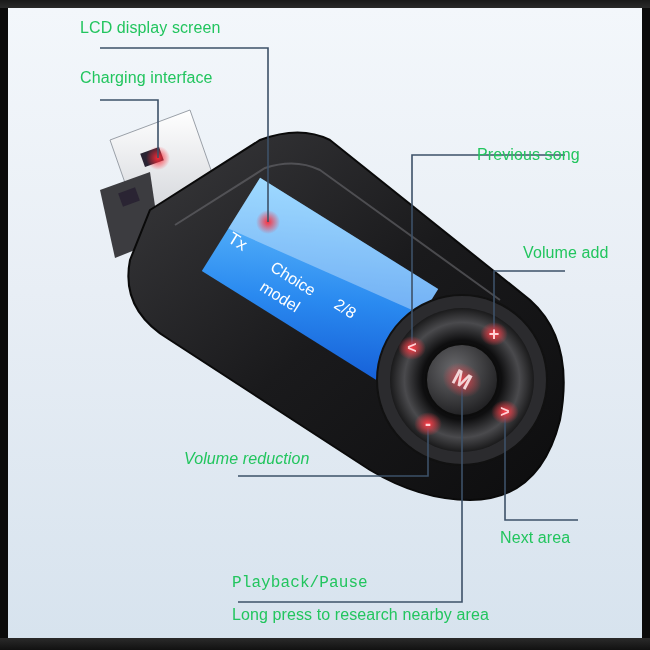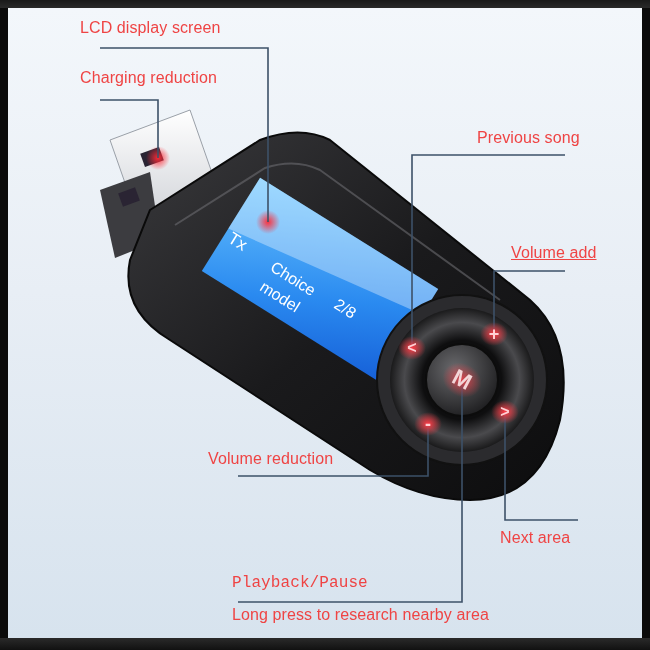--- a/index.html
+++ b/index.html
@@ -1,21 +1,21 @@
 <!DOCTYPE html>
 <html><head>
 <meta charset="utf-8">
 <style>
   html, body { margin:0; padding:0; }
   body { width:650px; height:650px; background:#0b0b0b; position:relative; overflow:hidden; font-family:"Liberation Sans", sans-serif; }
   .panel { position:absolute; left:8px; top:8px; width:634px; height:630px;
     background:linear-gradient(180deg,#f3f7fb 0%,#e8eef5 45%,#d7e3ee 100%); }
   .topbar { position:absolute; left:0; top:0; width:650px; height:8px; background:linear-gradient(#1a1a1a,#2a2a2a); }
   .botbar { position:absolute; left:0; top:638px; width:650px; height:12px; background:linear-gradient(#2a2a2a,#111); }
-  .label { position:absolute; font-size:16px; color:#ef4444; white-space:nowrap; letter-spacing:0.1px; }
+  .label { position:absolute; font-size:16px; color:#22c55e; white-space:nowrap; letter-spacing:0.1px; }
   svg.art { position:absolute; left:0; top:0; }
 </style>
 </head>
 <body>
 
 <div class="topbar"></div>
 <div class="panel"></div>
 <div class="botbar"></div>
 
 <svg class="art" width="650" height="650" viewBox="0 0 650 650">
@@ -100,19 +100,19 @@
   <span>M</span>
 </div>
 <div style="position:absolute;left:414px;top:412px;width:28px;height:24px;border-radius:50%;background:radial-gradient(#ff3a44 0%,rgba(255,40,50,0) 70%);color:#ffd0d4;font-weight:bold;font-size:18px;text-align:center;line-height:24px;">
   <span>-</span>
 </div>
 <div style="position:absolute;left:491px;top:400px;width:28px;height:24px;border-radius:50%;background:radial-gradient(#ff3a44 0%,rgba(255,40,50,0) 70%);color:#ffd0d4;font-weight:bold;font-size:16px;text-align:center;line-height:24px;">
   <span>&gt;</span>
 </div>
 
 <div class="label" style="left:80px;top:19px;">LCD display screen</div>
-<div class="label" style="left:80px;top:69px;">Charging reduction</div>
-<div class="label" style="left:477px;top:129px;">Previous song</div>
-<div class="label" style="left:511px;top:244px;text-decoration:underline;">Volume add</div>
-<div class="label" style="left:208px;top:450px;">Volume reduction</div>
+<div class="label" style="left:80px;top:69px;">Charging interface</div>
+<div class="label" style="left:477px;top:146px;">Previous song</div>
+<div class="label" style="left:523px;top:244px;">Volume add</div>
+<div class="label" style="left:184px;top:450px;font-style:italic;">Volume reduction</div>
 <div class="label" style="left:500px;top:529px;">Next area</div>
 <div class="label" style="left:232px;top:574px;font-family:Liberation Mono, monospace;">Playback/Pause</div>
 <div class="label" style="left:232px;top:606px;text-align:right;">Long press to research nearby area</div>
 
 </body></html>

